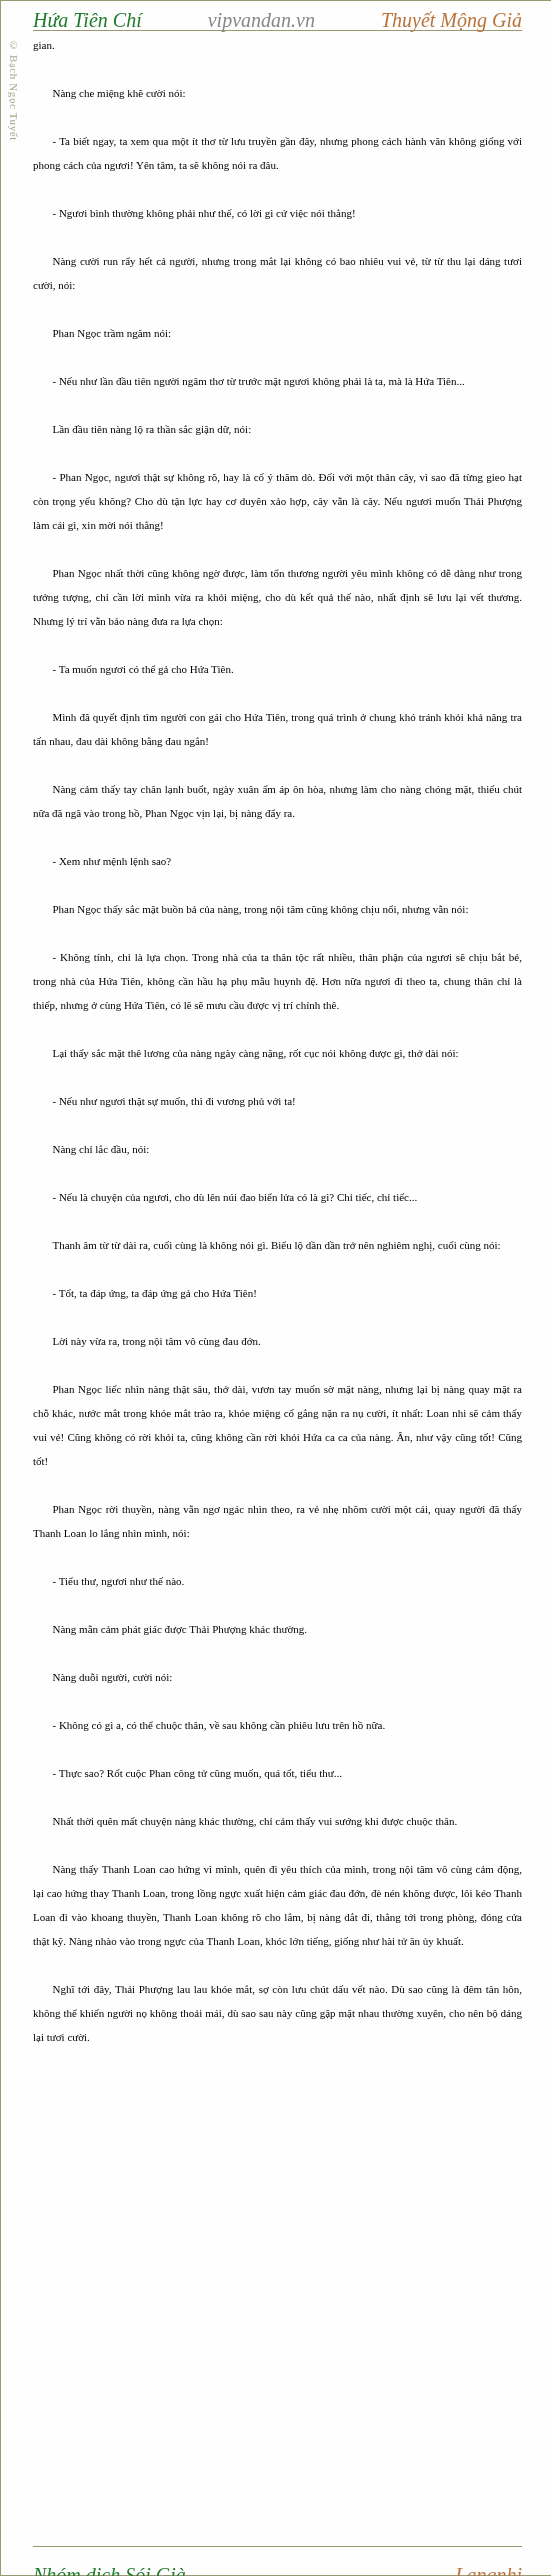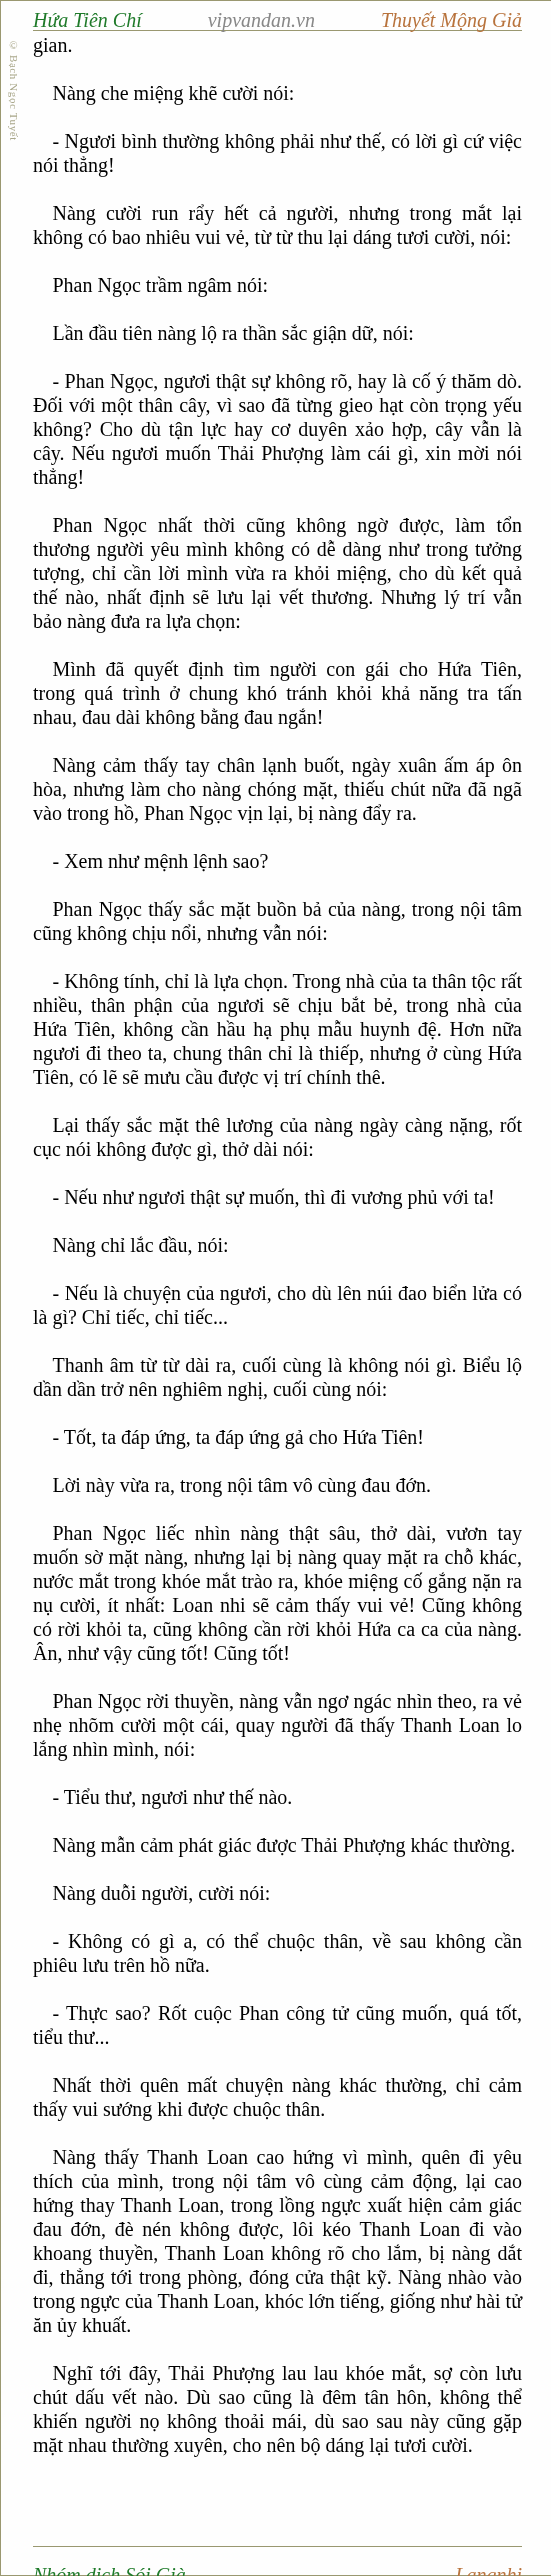--- a/index.html
+++ b/index.html
@@ -22,21 +22,21 @@
   .gray { color: #888888; }
   .orange { color: #b8733d; }
   .side {
     position: absolute; left: 6.5px; top: 38px;
     writing-mode: vertical-rl;
     font-family: "Liberation Serif", serif; font-size: 11px;
     color: #a9a78a; letter-spacing: 0.6px;
   }
   .content {
     position: absolute; left: 32px; top: 32px; width: 489px;
-    font-family: "Liberation Serif", serif; font-size: 20px;
+    font-family: "Liberation Serif", serif; font-size: 11px;
     line-height: 24px; color: #000;
     text-align: justify;
   }
   .content p { margin: 0 0 24px 0; text-indent: 19.5px; }
   .content p.first { text-indent: 0; }
 </style>
 </head>
 <body>
 
 <div class="page">
@@ -44,26 +44,29 @@
     <span class="green">Hứa Tiên Chí</span>
     <span class="gray">vipvandan.vn</span>
     <span class="orange">Thuyết Mộng Giả</span>
   </div>
 
   <div class="side">© Bạch Ngọc Tuyết</div>
 
   <div class="content">
     <p class="first">gian.</p>
     <p>Nàng che miệng khẽ cười nói:</p>
+    <p>- Ta biết ngay, ta xem qua một ít thơ từ lưu truyền gần đây, nhưng phong cách hành văn không giống với phong cách của ngươi! Yên tâm, ta sẽ không nói ra đâu.</p>
     <p>- Ngươi bình thường không phải như thế, có lời gì cứ việc nói thẳng!</p>
     <p>Nàng cười run rẩy hết cả người, nhưng trong mắt lại không có bao nhiêu vui vẻ, từ từ thu lại dáng tươi cười, nói:</p>
     <p>Phan Ngọc trầm ngâm nói:</p>
+    <p>- Nếu như lần đầu tiên người ngâm thơ từ trước mặt ngươi không phải là ta, mà là Hứa Tiên...</p>
     <p>Lần đầu tiên nàng lộ ra thần sắc giận dữ, nói:</p>
     <p>- Phan Ngọc, ngươi thật sự không rõ, hay là cố ý thăm dò. Đối với một thân cây, vì sao đã từng gieo hạt còn trọng yếu không? Cho dù tận lực hay cơ duyên xảo hợp, cây vẫn là cây. Nếu ngươi muốn Thải Phượng làm cái gì, xin mời nói thẳng!</p>
     <p>Phan Ngọc nhất thời cũng không ngờ được, làm tổn thương người yêu mình không có dễ dàng như trong tưởng tượng, chỉ cần lời mình vừa ra khỏi miệng, cho dù kết quả thế nào, nhất định sẽ lưu lại vết thương. Nhưng lý trí vẫn bảo nàng đưa ra lựa chọn:</p>
+    <p>- Ta muốn ngươi có thể gả cho Hứa Tiên.</p>
     <p>Mình đã quyết định tìm người con gái cho Hứa Tiên, trong quá trình ở chung khó tránh khỏi khả năng tra tấn nhau, đau dài không bằng đau ngắn!</p>
     <p>Nàng cảm thấy tay chân lạnh buốt, ngày xuân ấm áp ôn hòa, nhưng làm cho nàng chóng mặt, thiếu chút nữa đã ngã vào trong hồ, Phan Ngọc vịn lại, bị nàng đẩy ra.</p>
     <p>- Xem như mệnh lệnh sao?</p>
     <p>Phan Ngọc thấy sắc mặt buồn bả của nàng, trong nội tâm cũng không chịu nổi, nhưng vẫn nói:</p>
     <p>- Không tính, chỉ là lựa chọn. Trong nhà của ta thân tộc rất nhiều, thân phận của ngươi sẽ chịu bắt bẻ, trong nhà của Hứa Tiên, không cần hầu hạ phụ mẫu huynh đệ. Hơn nữa ngươi đi theo ta, chung thân chỉ là thiếp, nhưng ở cùng Hứa Tiên, có lẽ sẽ mưu cầu được vị trí chính thê.</p>
     <p>Lại thấy sắc mặt thê lương của nàng ngày càng nặng, rốt cục nói không được gì, thở dài nói:</p>
     <p>- Nếu như ngươi thật sự muốn, thì đi vương phủ với ta!</p>
     <p>Nàng chỉ lắc đầu, nói:</p>
     <p>- Nếu là chuyện của ngươi, cho dù lên núi đao biển lửa có là gì? Chỉ tiếc, chỉ tiếc...</p>
     <p>Thanh âm từ từ dài ra, cuối cùng là không nói gì. Biểu lộ dần dần trở nên nghiêm nghị, cuối cùng nói:</p>

